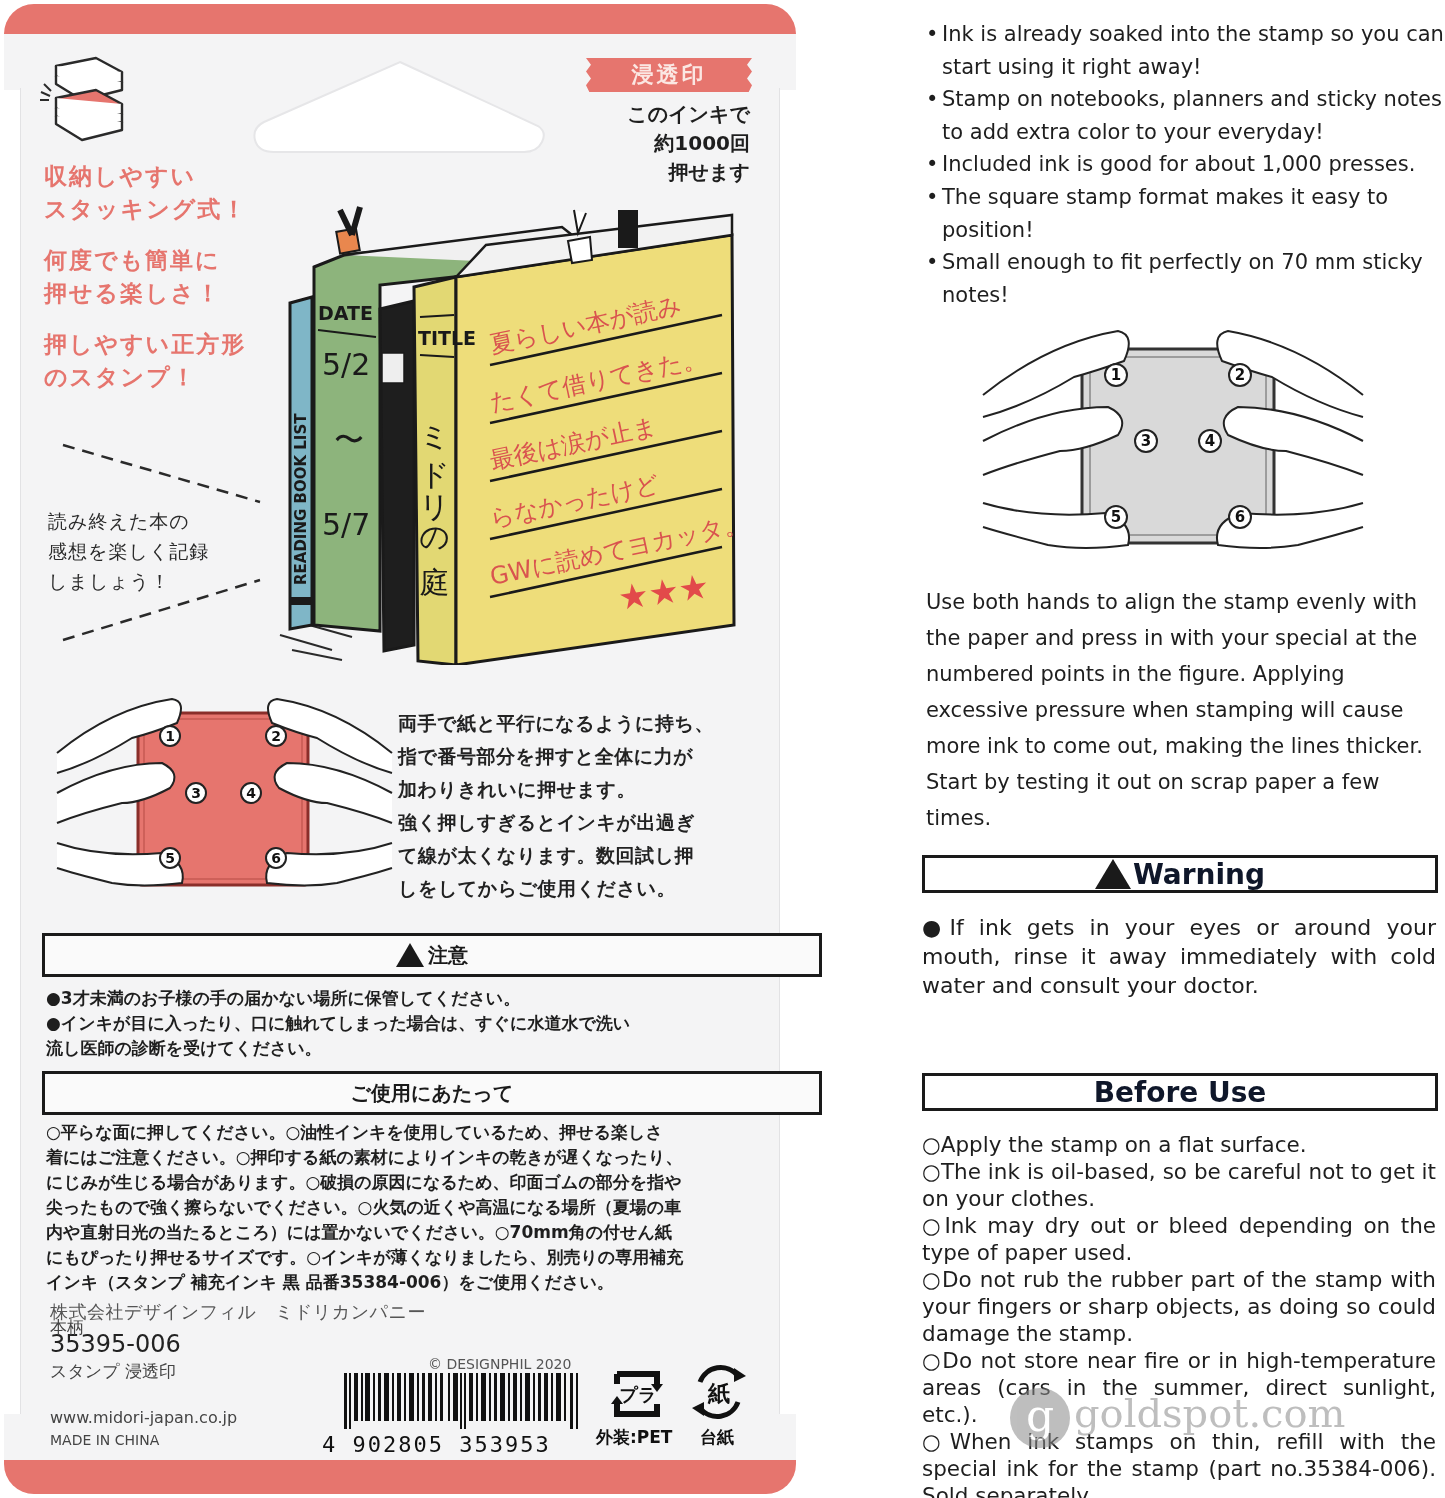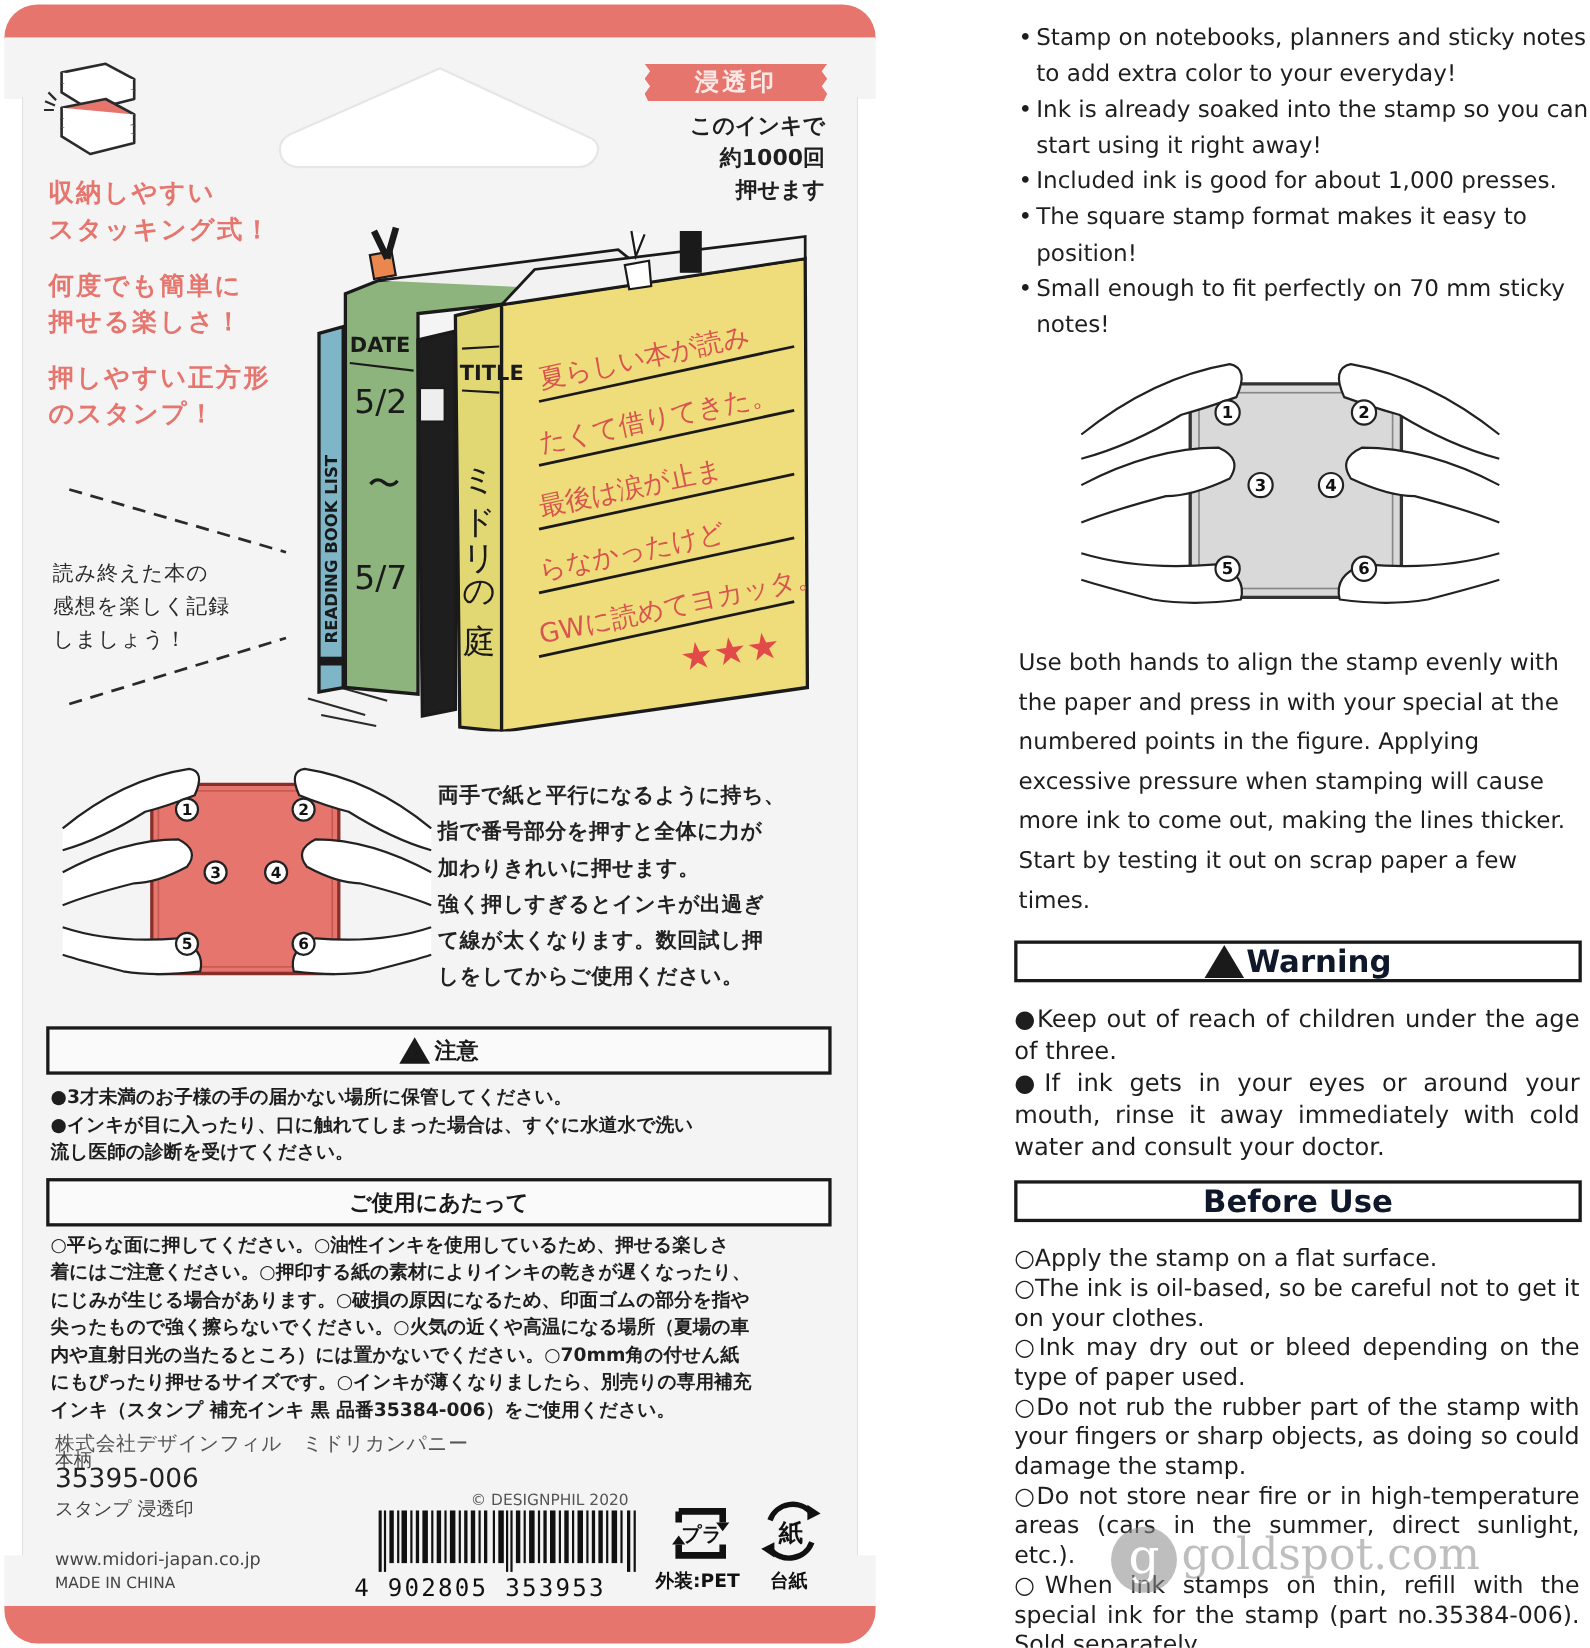--- a/index.html
+++ b/index.html
@@ -59,21 +59,21 @@
     }
     #dash-lines { position: absolute; left: 55px; top: 440px; width: 215px; height: 210px; }
 
     #hands-red { position: absolute; left: 52px; top: 693px; width: 345px; height: 225px; }
     #jp-howto {
       position: absolute; left: 398px; top: 707px; width: 370px; font-size: 19px;
       line-height: 33px; font-weight: bold; color: #222; letter-spacing: 0.5px;
     }
 
     .jp-boxhead {
-      position: absolute; left: 42px; width: 714px; height: 44px; border: 3px solid #1a1a1a;
+      position: absolute; left: 42px; width: 780px; height: 44px; border: 3px solid #1a1a1a;
       background: #fafafa; display: flex; align-items: center; justify-content: center;
       font-weight: bold; font-size: 20px; color: #1a1a1a;
     }
     .jp-body {
       position: absolute; left: 46px; width: 712px; font-size: 17px; line-height: 25px;
       font-weight: bold; color: #1e1e1e;
     }
 
     #company-line { position: absolute; left: 50px; top: 1300px; font-size: 18px; color: #555; letter-spacing: 0.5px; }
     #product-code { position: absolute; left: 50px; top: 1330px; font-size: 24px; color: #222; }
@@ -366,22 +366,22 @@
   <path d="M12 20 A22 22 0 0 1 50 14" fill="none" stroke="#111" stroke-width="5"></path>
   <polygon points="46,6 58,14 46,20" fill="#111"></polygon>
   <path d="M50 40 A22 22 0 0 1 12 46" fill="none" stroke="#111" stroke-width="5"></path>
   <polygon points="16,54 4,46 16,40" fill="#111"></polygon>
   <text x="31" y="39" font-size="22" font-weight="bold" text-anchor="middle" fill="#111">紙</text>
 </svg>
 <div id="pla-label">外装:PET</div>
 <div id="paper-label">台紙</div>
 
 <ul id="en-features">
+  <li>Ink is already soaked into the stamp so you can start using it right away!</li>
   <li>Stamp on notebooks, planners and sticky notes to add extra color to your everyday!</li>
-  <li>Ink is already soaked into the stamp so you can start using it right away!</li>
   <li>Included ink is good for about 1,000 presses.</li>
   <li>The square stamp format makes it easy to position!</li>
   <li>Small enough to fit perfectly on 70 mm sticky notes!</li>
 </ul>
 
 <svg id="hands-gray" viewBox="0 0 390 260" font-family="DejaVu Sans, sans-serif">
   <rect x="104" y="24" width="192" height="194" fill="#d9d9d9" stroke="#333" stroke-width="3" rx="4"></rect>
   <rect x="112" y="32" width="176" height="178" fill="none" stroke="#888" stroke-width="1.5"></rect>
   <g fill="#fff" stroke="#222" stroke-width="2">
     <path d="M5 70 Q70 18 140 6 Q158 10 146 36 Q118 46 96 52 Q50 80 5 92"></path>
@@ -409,21 +409,20 @@
   </g>
 </svg>
 
 <div id="en-howto">Use both hands to align the stamp evenly with the paper and press in with your special at the numbered points in the figure. Applying excessive pressure when stamping will cause more ink to come out, making the lines thicker. Start by testing it out on scrap paper a few times.</div>
 
 <div class="en-boxhead" style="top:855px;">
   <span style="display:inline-block;width:0;height:0;border-left:18px solid transparent;border-right:18px solid transparent;border-bottom:30px solid #1a1a1a;margin-right:2px;"></span>
   <span>Warning</span>
 </div>
 <div class="en-body" style="top:913px;line-height:29px;font-size:22px;">
-  <p>●Keep out of reach of children under the age of three.</p>
   <p>●If ink gets in your eyes or around your mouth, rinse it away immediately with cold water and consult your doctor.</p>
 </div>
 
 <div class="en-boxhead" style="top:1073px;">
   <span>Before Use</span>
 </div>
 <div class="en-body" style="top:1131px;">
   <p>○Apply the stamp on a flat surface.</p>
   <p>○The ink is oil-based, so be careful not to get it on your clothes.</p>
   <p>○Ink may dry out or bleed depending on the type of paper used.</p>

